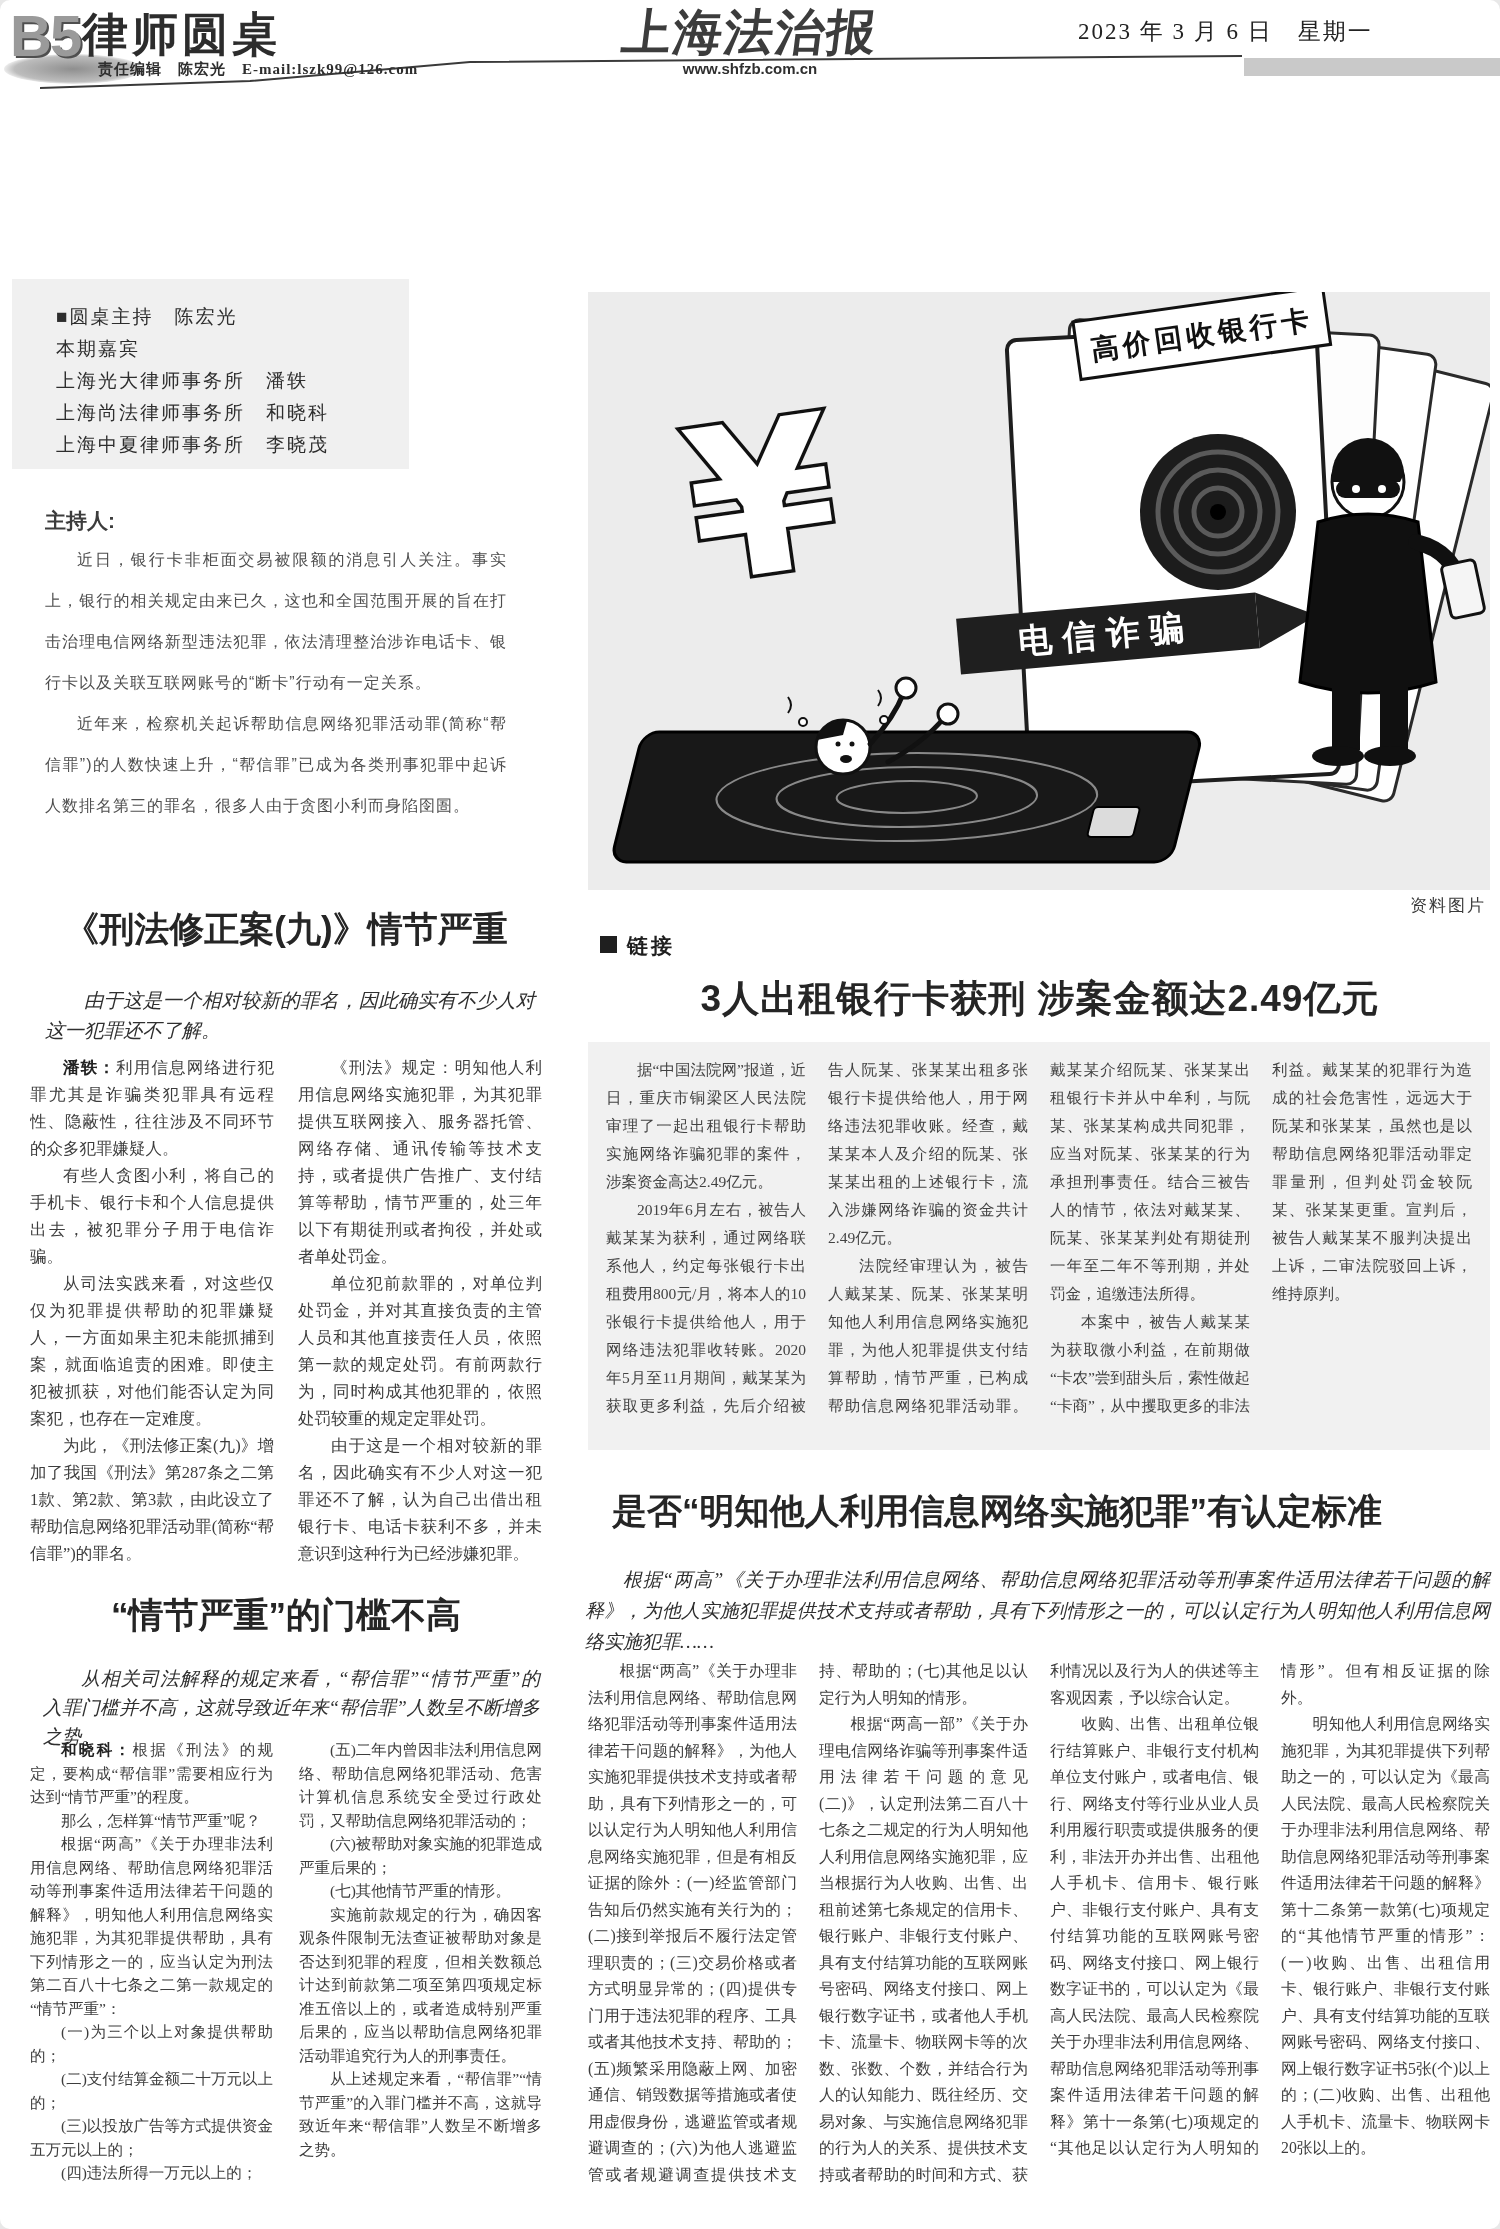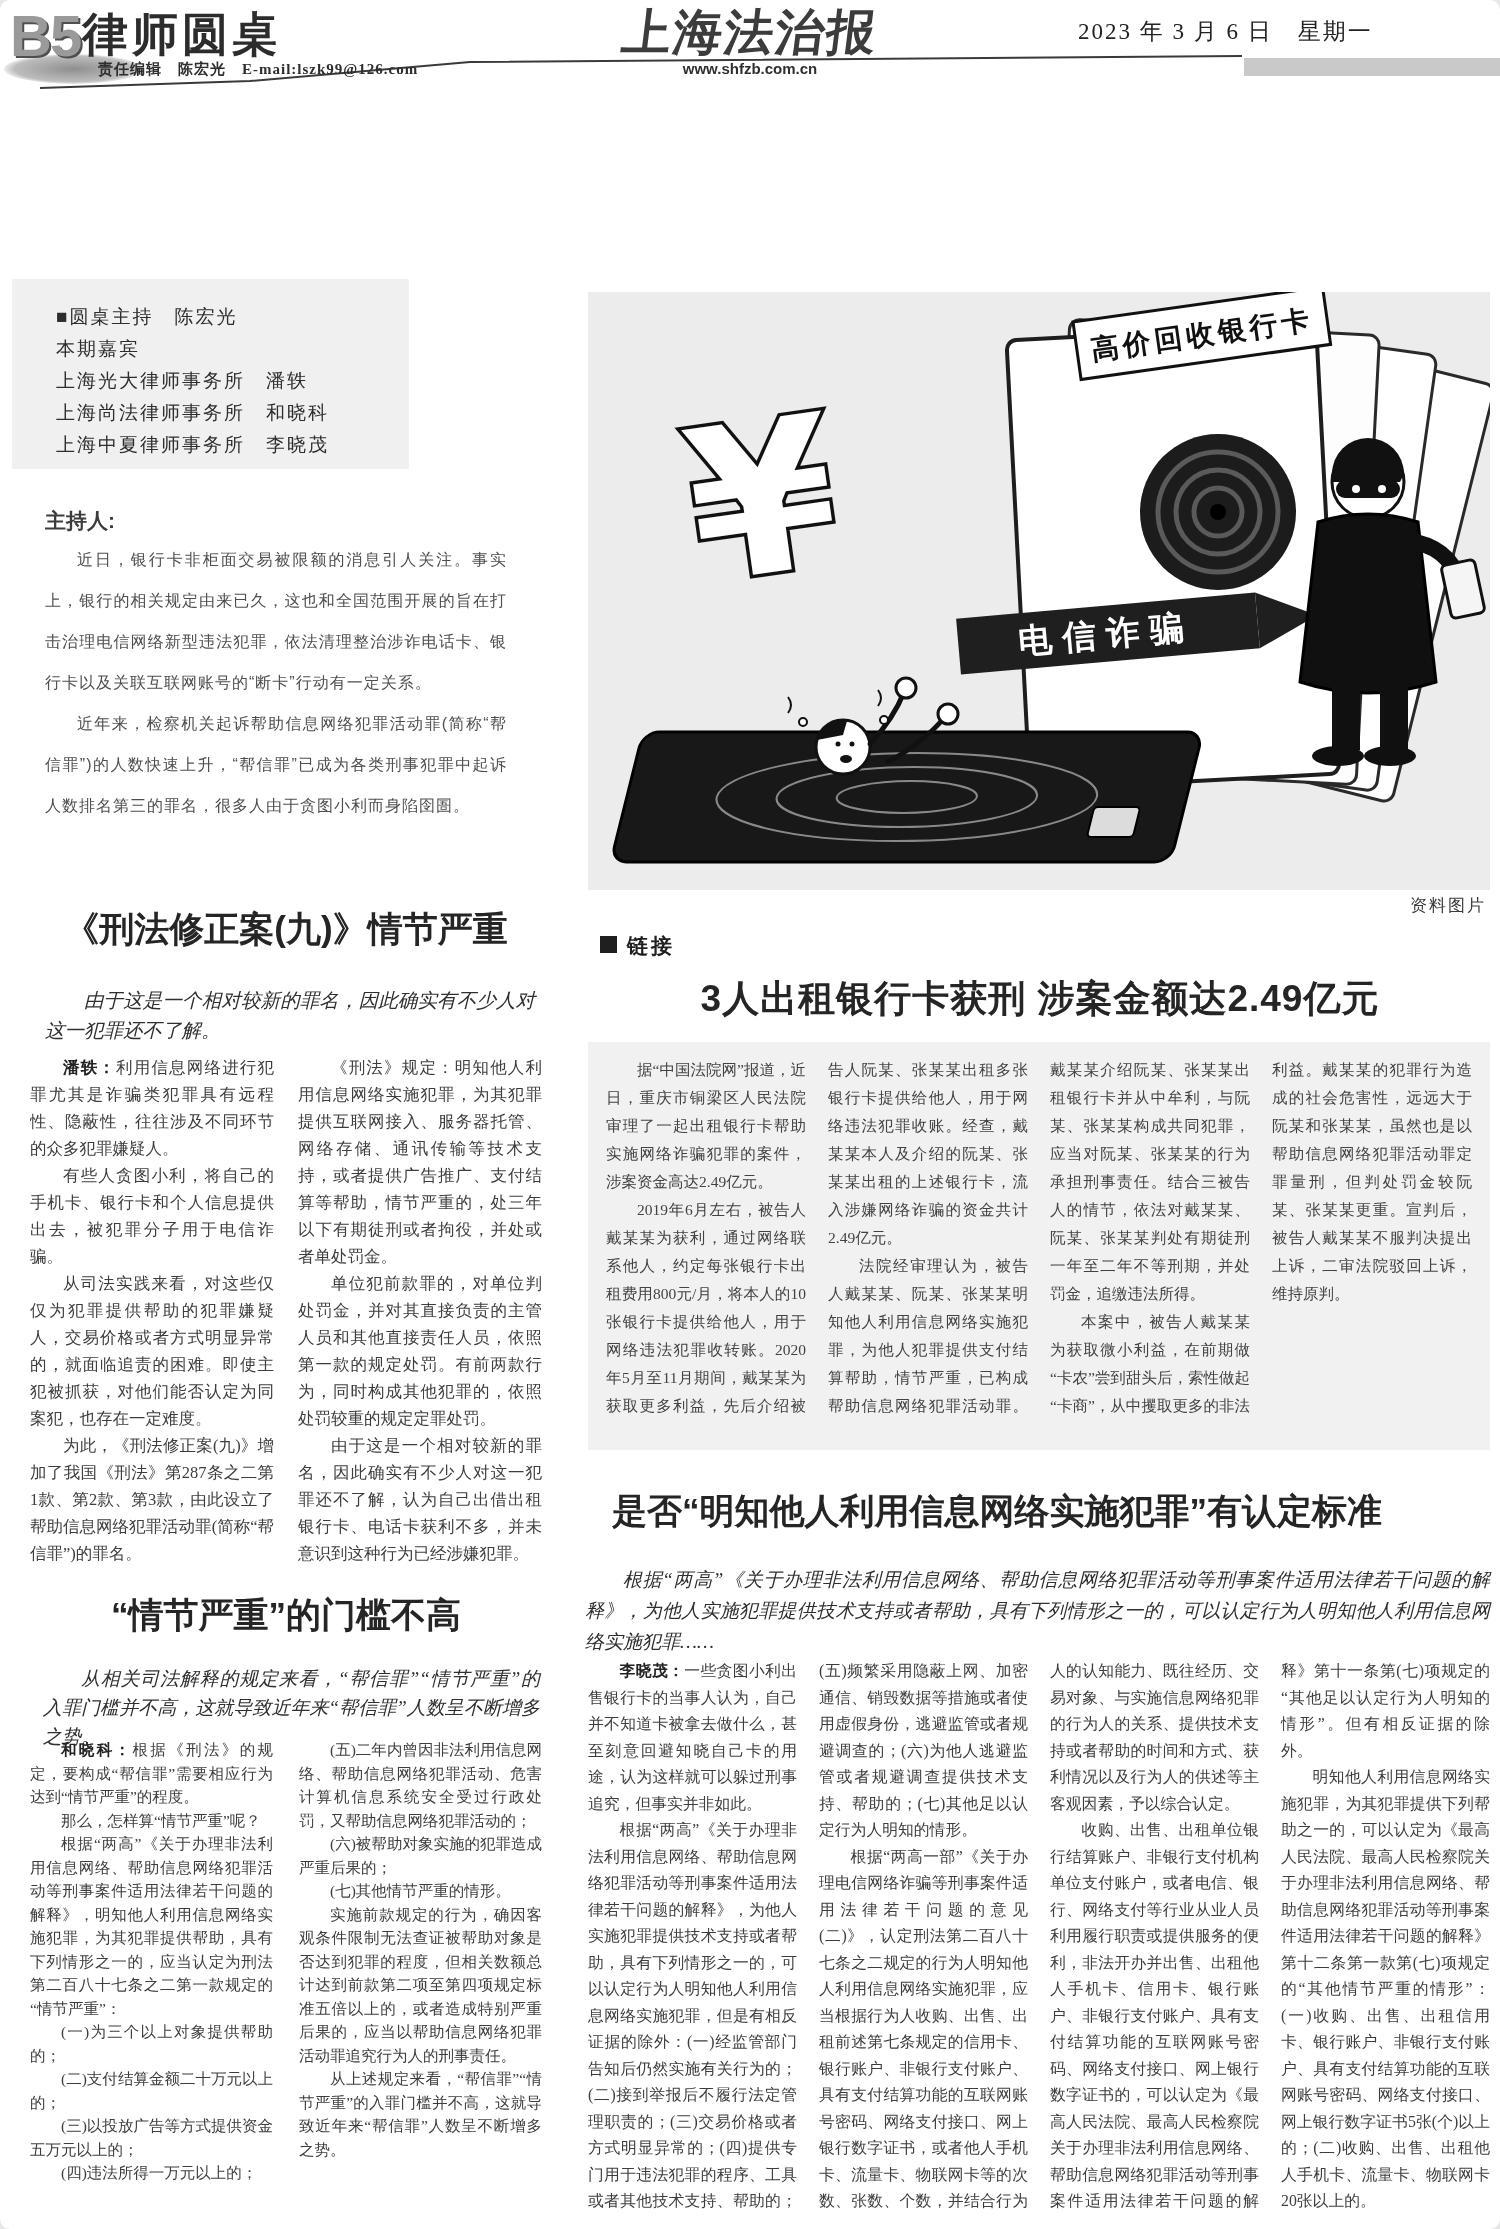--- a/index.html
+++ b/index.html
@@ -186,40 +186,39 @@
       <ellipse cx="102" cy="314" rx="26" ry="10" fill="#101010"></ellipse>
     </g>
   </svg>
   <div class="abs cartoon-caption">资料图片</div>
 
   <div class="abs sec-title s1-title">《刑法修正案(九)》情节严重</div>
   <div class="abs sec-intro s1-intro">由于这是一个相对较新的罪名，因此确实有不少人对这一犯罪还不了解。</div>
   <div class="abs body-text s1-body">
     <p><b>潘轶：</b><span>利用信息网络进行犯罪尤其是诈骗类犯罪具有远程性、隐蔽性，往往涉及不同环节的众多犯罪嫌疑人。</span></p>
     <p>有些人贪图小利，将自己的手机卡、银行卡和个人信息提供出去，被犯罪分子用于电信诈骗。</p>
-    <p>从司法实践来看，对这些仅仅为犯罪提供帮助的犯罪嫌疑人，交易价格或者方式明显异常的，就面临追责的困难。即使主犯被抓获，对他们能否认定为同案犯，也存在一定难度。</p>
+    <p>从司法实践来看，对这些仅仅为犯罪提供帮助的犯罪嫌疑人，一方面如果主犯未能抓捕到案，就面临追责的困难。即使主犯被抓获，对他们能否认定为同案犯，也存在一定难度。</p>
     <p>为此，《刑法修正案(九)》增加了我国《刑法》第287条之二第1款、第2款、第3款，由此设立了帮助信息网络犯罪活动罪(简称“帮信罪”)的罪名。</p>
     <p>《刑法》规定：明知他人利用信息网络实施犯罪，为其犯罪提供互联网接入、服务器托管、网络存储、通讯传输等技术支持，或者提供广告推广、支付结算等帮助，情节严重的，处三年以下有期徒刑或者拘役，并处或者单处罚金。</p>
     <p>单位犯前款罪的，对单位判处罚金，并对其直接负责的主管人员和其他直接责任人员，依照第一款的规定处罚。有前两款行为，同时构成其他犯罪的，依照处罚较重的规定定罪处罚。</p>
     <p>由于这是一个相对较新的罪名，因此确实有不少人对这一犯罪还不了解，认为自己出借出租银行卡、电话卡获利不多，并未意识到这种行为已经涉嫌犯罪。</p>
   </div>
 
   <div class="abs link-tag"><span class="link-square"></span><span>链接</span></div>
   <div class="abs sec-title link-title">3人出租银行卡获刑  涉案金额达2.49亿元</div>
   <div class="abs body-text link-body">
     <p>据“中国法院网”报道，近日，重庆市铜梁区人民法院审理了一起出租银行卡帮助实施网络诈骗犯罪的案件，涉案资金高达2.49亿元。</p>
     <p>2019年6月左右，被告人戴某某为获利，通过网络联系他人，约定每张银行卡出租费用800元/月，将本人的10张银行卡提供给他人，用于网络违法犯罪收转账。2020年5月至11月期间，戴某某为获取更多利益，先后介绍被告人阮某、张某某出租多张银行卡提供给他人，用于网络违法犯罪收账。经查，戴某某本人及介绍的阮某、张某某出租的上述银行卡，流入涉嫌网络诈骗的资金共计2.49亿元。</p>
     <p>法院经审理认为，被告人戴某某、阮某、张某某明知他人利用信息网络实施犯罪，为他人犯罪提供支付结算帮助，情节严重，已构成帮助信息网络犯罪活动罪。戴某某介绍阮某、张某某出租银行卡并从中牟利，与阮某、张某某构成共同犯罪，应当对阮某、张某某的行为承担刑事责任。结合三被告人的情节，依法对戴某某、阮某、张某某判处有期徒刑一年至二年不等刑期，并处罚金，追缴违法所得。</p>
     <p>本案中，被告人戴某某为获取微小利益，在前期做“卡农”尝到甜头后，索性做起“卡商”，从中攫取更多的非法利益。戴某某的犯罪行为造成的社会危害性，远远大于阮某和张某某，虽然也是以帮助信息网络犯罪活动罪定罪量刑，但判处罚金较阮某、张某某更重。宣判后，被告人戴某某不服判决提出上诉，二审法院驳回上诉，维持原判。</p>
   </div>
 
   <div class="abs sec-title s2-title">是否“明知他人利用信息网络实施犯罪”有认定标准</div>
   <div class="abs sec-intro s2-intro">根据“两高”《关于办理非法利用信息网络、帮助信息网络犯罪活动等刑事案件适用法律若干问题的解释》，为他人实施犯罪提供技术支持或者帮助，具有下列情形之一的，可以认定行为人明知他人利用信息网络实施犯罪……</div>
   <div class="abs body-text s2-body">
-    <p><b>李晓茂：</b><span>一些贪图小利出售银行卡的当事人认为，自己并不知道卡被拿去做什么，甚至刻意回避知晓自己卡的用途，认为这样就可以躲过刑事追究，但事实并非如此。</span></p>
     <p>根据“两高”《关于办理非法利用信息网络、帮助信息网络犯罪活动等刑事案件适用法律若干问题的解释》，为他人实施犯罪提供技术支持或者帮助，具有下列情形之一的，可以认定行为人明知他人利用信息网络实施犯罪，但是有相反证据的除外：(一)经监管部门告知后仍然实施有关行为的；(二)接到举报后不履行法定管理职责的；(三)交易价格或者方式明显异常的；(四)提供专门用于违法犯罪的程序、工具或者其他技术支持、帮助的；(五)频繁采用隐蔽上网、加密通信、销毁数据等措施或者使用虚假身份，逃避监管或者规避调查的；(六)为他人逃避监管或者规避调查提供技术支持、帮助的；(七)其他足以认定行为人明知的情形。</p>
     <p>根据“两高一部”《关于办理电信网络诈骗等刑事案件适用法律若干问题的意见(二)》，认定刑法第二百八十七条之二规定的行为人明知他人利用信息网络实施犯罪，应当根据行为人收购、出售、出租前述第七条规定的信用卡、银行账户、非银行支付账户、具有支付结算功能的互联网账号密码、网络支付接口、网上银行数字证书，或者他人手机卡、流量卡、物联网卡等的次数、张数、个数，并结合行为人的认知能力、既往经历、交易对象、与实施信息网络犯罪的行为人的关系、提供技术支持或者帮助的时间和方式、获利情况以及行为人的供述等主客观因素，予以综合认定。</p>
     <p>收购、出售、出租单位银行结算账户、非银行支付机构单位支付账户，或者电信、银行、网络支付等行业从业人员利用履行职责或提供服务的便利，非法开办并出售、出租他人手机卡、信用卡、银行账户、非银行支付账户、具有支付结算功能的互联网账号密码、网络支付接口、网上银行数字证书的，可以认定为《最高人民法院、最高人民检察院关于办理非法利用信息网络、帮助信息网络犯罪活动等刑事案件适用法律若干问题的解释》第十一条第(七)项规定的“其他足以认定行为人明知的情形”。但有相反证据的除外。</p>
     <p>明知他人利用信息网络实施犯罪，为其犯罪提供下列帮助之一的，可以认定为《最高人民法院、最高人民检察院关于办理非法利用信息网络、帮助信息网络犯罪活动等刑事案件适用法律若干问题的解释》第十二条第一款第(七)项规定的“其他情节严重的情形”：(一)收购、出售、出租信用卡、银行账户、非银行支付账户、具有支付结算功能的互联网账号密码、网络支付接口、网上银行数字证书5张(个)以上的；(二)收购、出售、出租他人手机卡、流量卡、物联网卡20张以上的。</p>
 
   </div>
 
   <div class="abs sec-title s3-title">“情节严重”的门槛不高</div>
   <div class="abs sec-intro s3-intro">从相关司法解释的规定来看，“帮信罪”“情节严重”的入罪门槛并不高，这就导致近年来“帮信罪”人数呈不断增多之势。</div>
   <div class="abs body-text s3-body">

